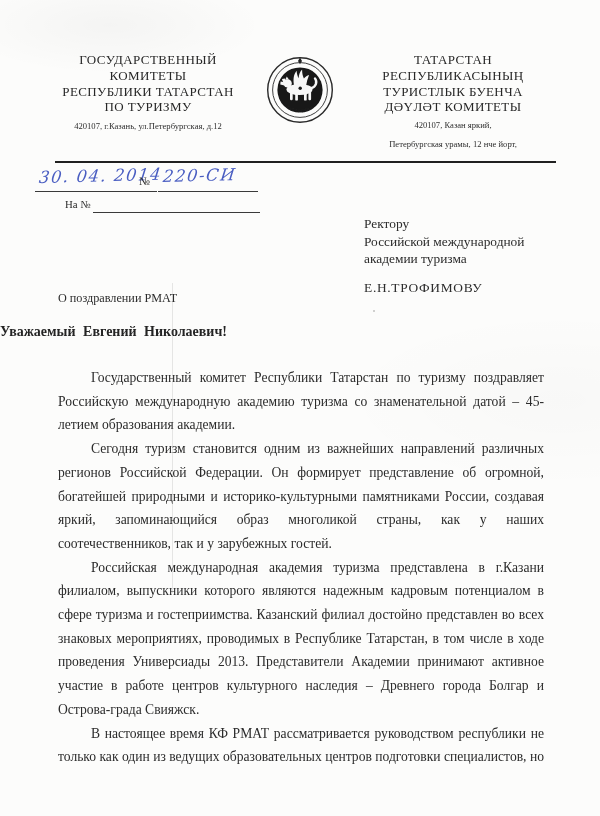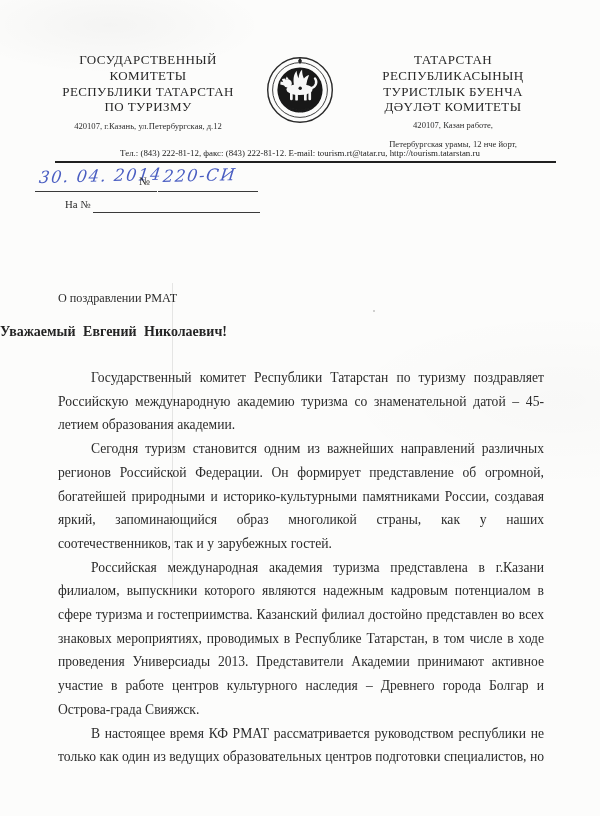--- a/index.html
+++ b/index.html
@@ -74,35 +74,40 @@
     <text font-size="4.2" letter-spacing="0.7" fill="#222" font-family="Liberation Sans, sans-serif">
       <textPath href="#ringPath" startOffset="50%" text-anchor="middle">ТАТАРСТАН</textPath>
     </text>
   </svg>
 
   <div class="abs org" style="left:342px;top:52px;width:222px;">
     <div>ТАТАРСТАН</div>
     <div>РЕСПУБЛИКАСЫНЫҢ</div>
     <div>ТУРИСТЛЫК БУЕНЧА</div>
     <div>ДӘҮЛӘТ КОМИТЕТЫ</div>
-    <div class="addr" style="margin-top:5px;">420107, Казан работе,</div>
+    <div class="addr" style="margin-top:5px;">420107, Казан яркий,</div>
     <div class="addr" style="margin-top:8px;">Петербургская урамы, 12 нче йорт,</div>
   </div>
 
-  <div class="abs contacts" style="left:43px;top:148px;">Тел.: (843) 222-81-12, факс: (843) 222-81-12. E-mail: tourism.rt@tatar.ru, http://tourism.tatarstan.ru</div>
   <div class="abs rule" style="left:55px;top:161px;width:501px;"></div>
 
   <div class="abs hw" style="left:38px;top:168px;">30. 04. 2014</div>
   <div class="abs uline" style="left:35px;top:190px;width:122px;"></div>
   <div class="abs small-label" style="left:139px;top:175px;font-size:11.5px;">№</div>
   <div class="abs hw" style="left:162px;top:167px;">220-СИ</div>
   <div class="abs uline" style="left:158px;top:190px;width:100px;"></div>
   <div class="abs small-label" style="left:65px;top:198px;font-size:10.8px;">На №</div>
   <div class="abs uline" style="left:93px;top:211px;width:167px;"></div>
 
+  <div class="abs recipient" style="left:364px;top:215px;">
+    <div>Ректору</div>
+    <div>Российской международной</div>
+    <div>академии туризма</div>
+    <div class="name">Е.Н.ТРОФИМОВУ</div>
+  </div>
 
   <div class="abs subject" style="left:58px;top:291px;">О поздравлении РМАТ</div>
 
   <div class="abs salutation" style="left:0;top:324px;">Уважаемый Евгений Николаевич!</div>
 
   <div class="abs body-text" style="left:58px;top:366px;">
     <p>Государственный комитет Республики Татарстан по туризму поздравляет Российскую международную академию туризма со знаменательной датой – 45-летием образования академии.</p>
     <p>Сегодня туризм становится одним из важнейших направлений различных регионов Российской Федерации. Он формирует представление об огромной, богатейшей природными и историко-культурными памятниками России, создавая яркий, запоминающийся образ многоликой страны, как у наших соотечественников, так и у зарубежных гостей.</p>
     <p>Российская международная академия туризма представлена в г.Казани филиалом, выпускники которого являются надежным кадровым потенциалом в сфере туризма и гостеприимства. Казанский филиал достойно представлен во всех знаковых мероприятиях, проводимых в Республике Татарстан, в том числе в ходе проведения Универсиады 2013. Представители Академии принимают активное участие в работе центров культурного наследия – Древнего города Болгар и Острова-града Свияжск.</p>
     <p>В настоящее время КФ РМАТ рассматривается руководством республики не только как один из ведущих образовательных центров подготовки специалистов, но</p>

